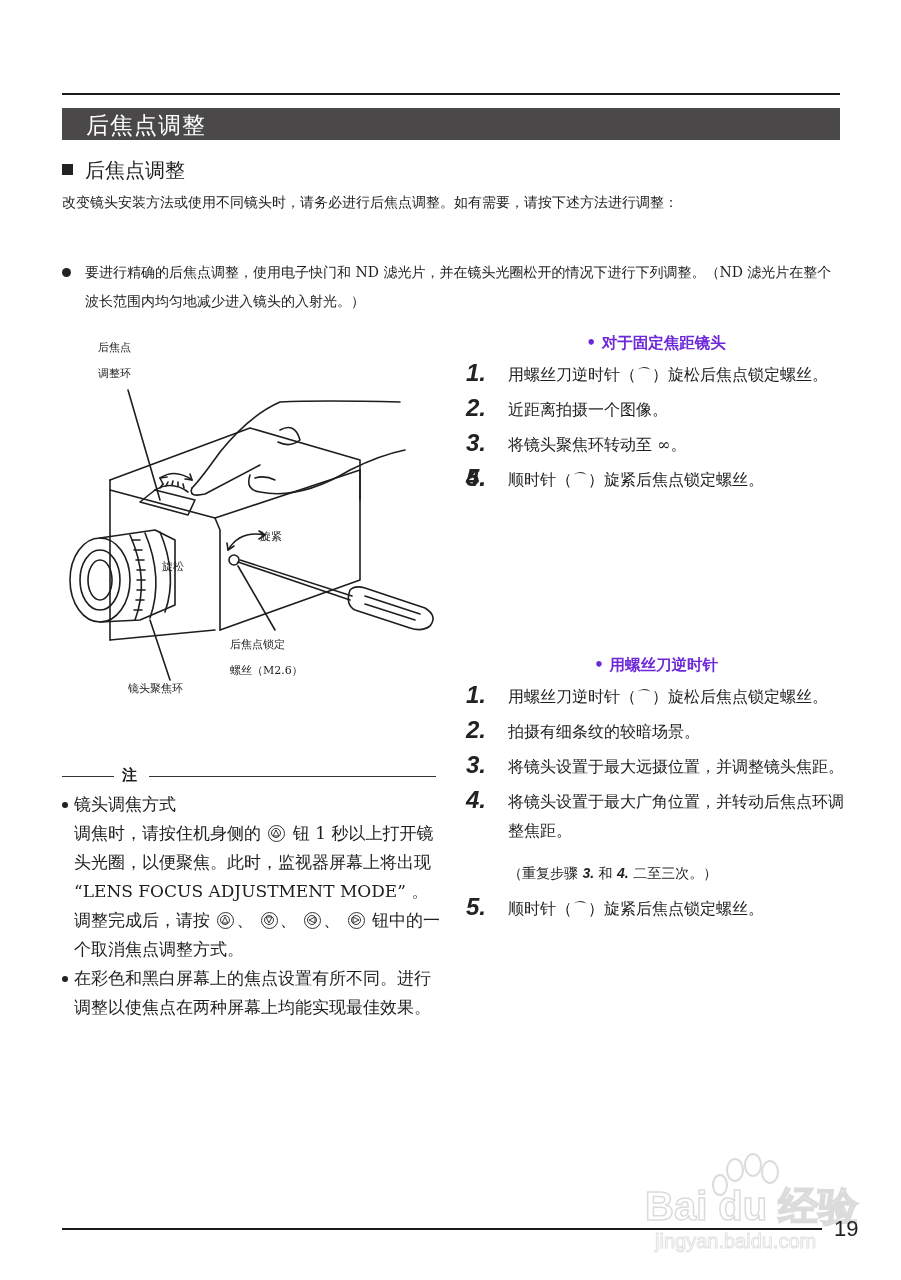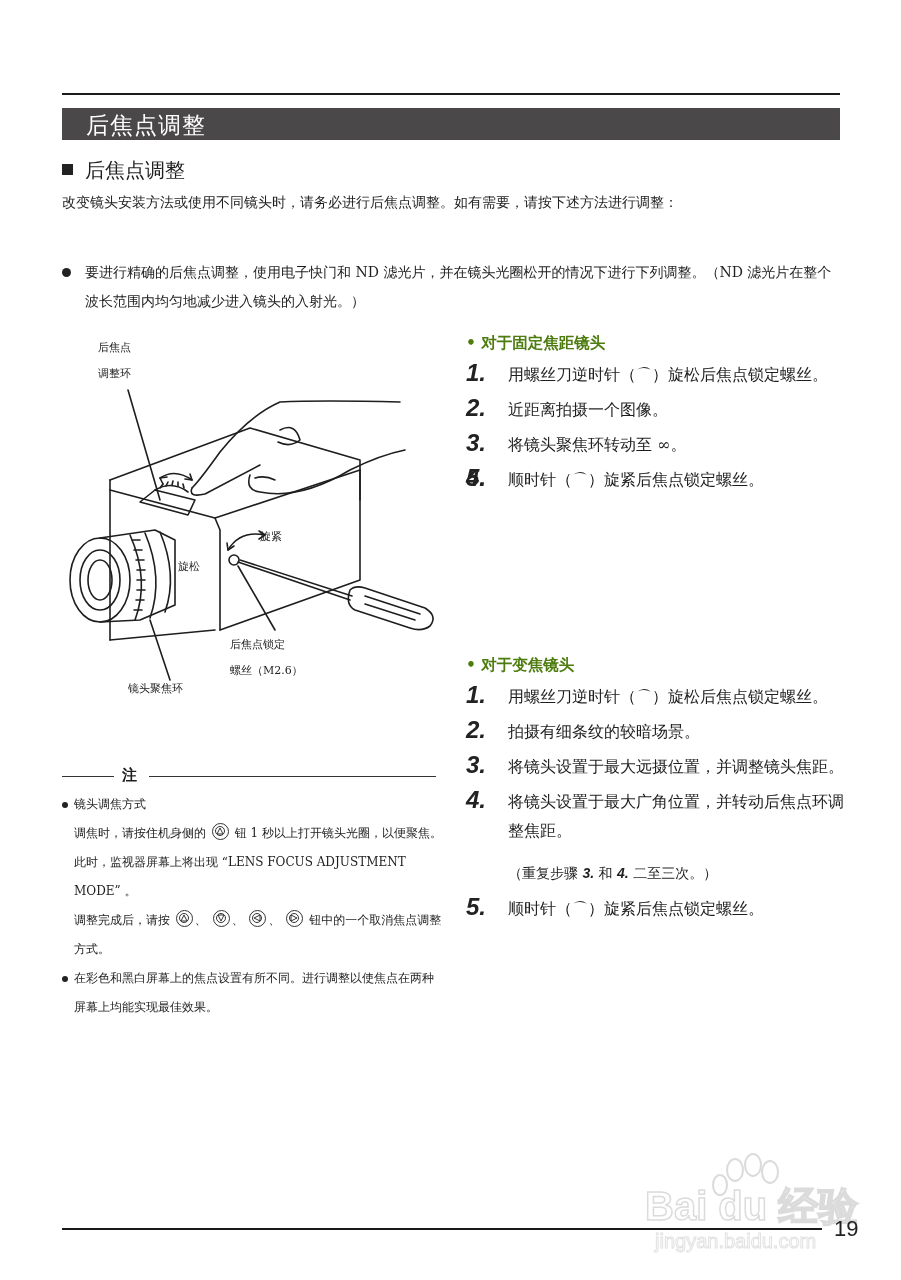--- a/index.html
+++ b/index.html
@@ -11,33 +11,33 @@
     .title-bar span { position: absolute; left: 24px; top: 2px; font-family: "DejaVu Sans", sans-serif;
       font-size: 23px; color: #ffffff; letter-spacing: 1px; }
     .subhead { left: 62px; top: 157px; font-family: "DejaVu Sans", sans-serif; font-size: 20px; color: #1e1e1e; }
     .subhead .sq { display: inline-block; width: 11px; height: 11px; background: #222; margin-right: 12px; vertical-align: 2px; }
     .para { font-size: 14px; line-height: 29px; }
     .intro { left: 62px; top: 188px; width: 780px; }
     .bullet-row { left: 62px; top: 246px; width: 780px; margin-top: 12px; }
     .bullet-row .dot { position: absolute; left: 0; top: 10px; width: 9px; height: 9px; border-radius: 50%; background: #222; }
     .bullet-row .txt { margin-left: 23px; }
 
-    .sec-head { font-family: "DejaVu Sans", sans-serif; font-size: 15.5px; font-weight: bold; color: #4d7c0f; }
+    .sec-head { font-family: "DejaVu Sans", sans-serif; font-size: 15.5px; font-weight: bold; color: #6d28d9; text-align: center; }
     .right-col { left: 466px; width: 380px; }
     .step { position: relative; padding-left: 42px; font-size: 16px; line-height: 29px; }
     .step .num { position: absolute; left: 0; top: -2px; font-family: "Liberation Sans", sans-serif;
       font-weight: bold; font-style: italic; font-size: 24px; color: #222; }
     .step-gap { margin-top: 6px; }
     .b-it { font-family: "Liberation Sans", sans-serif; font-weight: bold; font-style: italic; }
 
     .note-head { left: 62px; top: 766px; width: 374px; height: 20px; }
     .note-head .l1 { position: absolute; left: 0; top: 10px; width: 52px; height: 1px; background: #333; }
     .note-head .lbl { position: absolute; left: 60px; top: 0; font-family: "DejaVu Sans", sans-serif; font-weight: bold; font-size: 15px; }
     .note-head .l2 { position: absolute; left: 87px; top: 10px; width: 287px; height: 1px; background: #333; }
-    .notes { left: 62px; top: 790px; width: 380px; font-size: 12px; line-height: 29px; }
+    .notes { left: 62px; top: 790px; width: 380px; font-size: 17px; line-height: 29px; }
     .notes .item { position: relative; padding-left: 12px; }
     .notes .item .dot { position: absolute; left: 0; top: 12px; width: 6px; height: 6px; border-radius: 50%; background: #222; }
     .circ-icon { display: inline-block; width: 17px; height: 17px; border: 1.5px solid #333; border-radius: 50%;
       vertical-align: -3px; position: relative; box-sizing: border-box; margin: 0 2px; }
     .circ-icon::after { content: ""; position: absolute; left: 2px; top: 2px; width: 10px; height: 10px; border: 1px solid #333; border-radius: 50%; box-sizing: border-box; }
     .circ-icon svg { position: absolute; left: 3px; top: 3px; width: 8px; height: 8px; }
 
     .bottom-rule { left: 62px; top: 1228px; width: 760px; height: 2px; background: #1a1a1a; }
     .page-num { left: 816px; top: 1216px; font-family: "Liberation Sans", sans-serif; font-size: 22px; color: #222; margin-left: 18px; }
     .watermark { left: 640px; top: 1140px; width: 240px; height: 130px; opacity: 0.35; }
@@ -109,39 +109,39 @@
       <path d="M68 60 L100 170"></path>
       <path d="M178 236 L215 300"></path>
       <path d="M90 290 L110 350"></path>
     </g>
   </svg>
   <div class="illus-label" style="left:38px;top:5px;">
     <div>后焦点</div>
     <div>调整环</div>
   </div>
   <div class="illus-label" style="left:200px;top:194px;">旋紧</div>
-  <div class="illus-label" style="left:118px;top:224px;">旋松</div>
+  <div class="illus-label" style="left:102px;top:224px;">旋松</div>
   <div class="illus-label" style="left:170px;top:280px;margin-top:22px;">
     <div>后焦点锁定</div>
     <div>螺丝（M2.6）</div>
   </div>
   <div class="illus-label" style="left:68px;top:346px;">镜头聚焦环</div>
 </div>
 
 <div class="abs right-col" style="top:333px;">
   <div class="sec-head">• 对于固定焦距镜头</div>
   <div class="step step-gap"><span class="num">1.</span><span>用螺丝刀逆时针（⌒）旋松后焦点锁定螺丝。</span></div>
   <div class="step step-gap"><span class="num">2.</span><span>近距离拍摄一个图像。</span></div>
   <div class="step step-gap"><span class="num">3.</span><span>将镜头聚焦环转动至 ∞。</span></div>
   <div class="step step-gap"><span class="num">4.</span></div>
   <div class="step step-gap"><span class="num">5.</span><span>顺时针（⌒）旋紧后焦点锁定螺丝。</span></div>
 </div>
 
 <div class="abs right-col" style="top:655px;">
-  <div class="sec-head">• 对于变焦镜头</div>
+  <div class="sec-head">• 用螺丝刀逆时针</div>
   <div class="step step-gap"><span class="num">1.</span><span>用螺丝刀逆时针（⌒）旋松后焦点锁定螺丝。</span></div>
   <div class="step step-gap"><span class="num">2.</span><span>拍摄有细条纹的较暗场景。</span></div>
   <div class="step step-gap"><span class="num">3.</span><span>将镜头设置于最大远摄位置，并调整镜头焦距。</span></div>
   <div class="step step-gap"><span class="num">4.</span><span>将镜头设置于最大广角位置，并转动后焦点环调整焦距。</span></div>
   <div class="para" style="margin-top:14px;padding-left:42px;">
     <span>（重复步骤 </span><span class="b-it">3.</span><span> 和 </span><span class="b-it">4.</span><span> 二至三次。）</span>
   </div>
   <div class="step step-gap"><span class="num">5.</span><span>顺时针（⌒）旋紧后焦点锁定螺丝。</span></div>
 </div>
 

